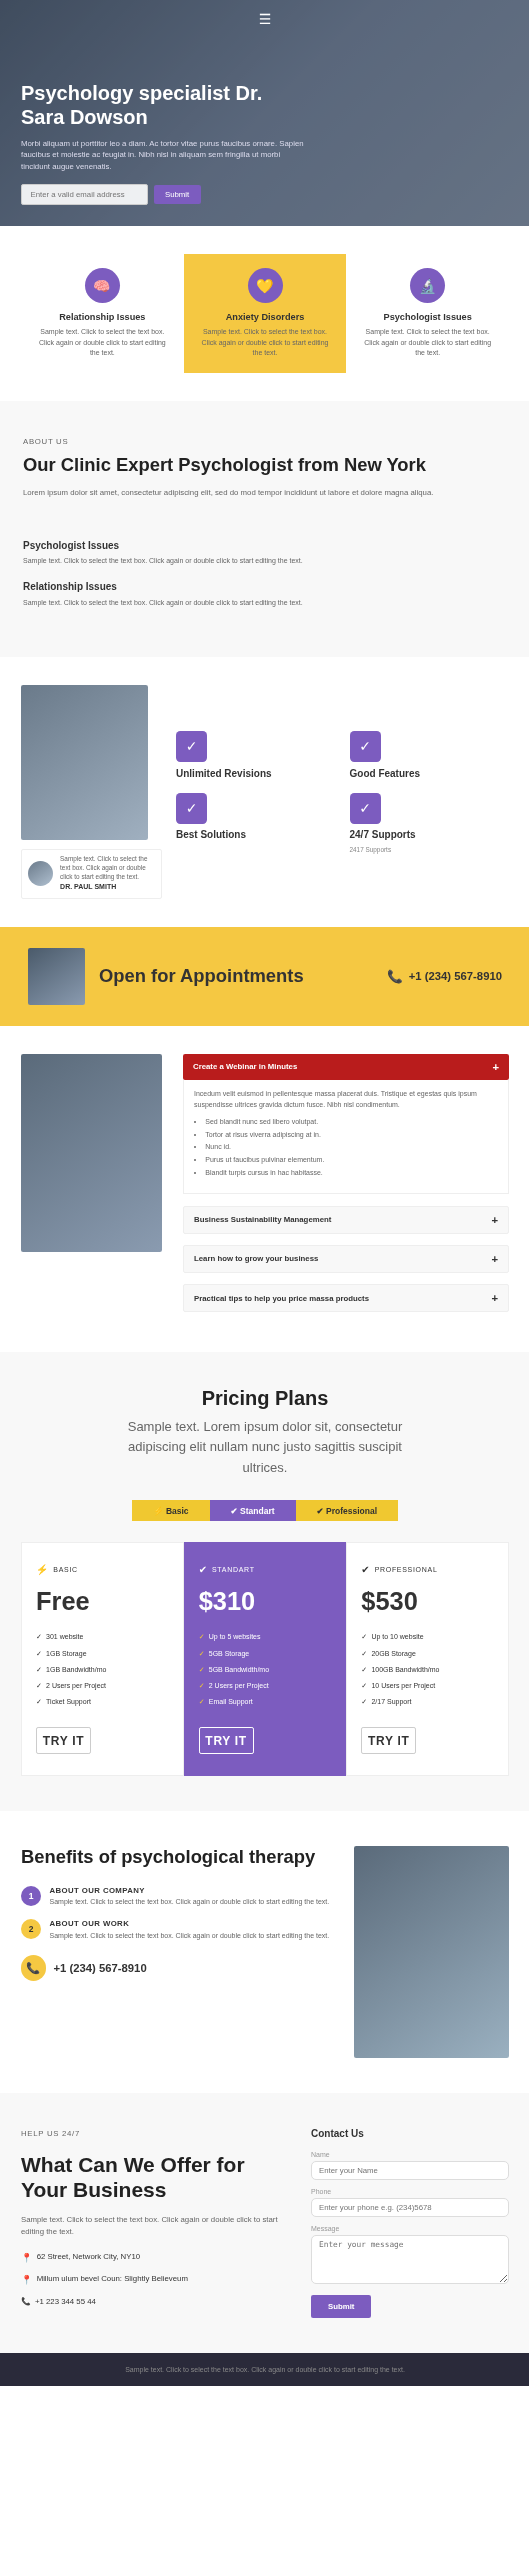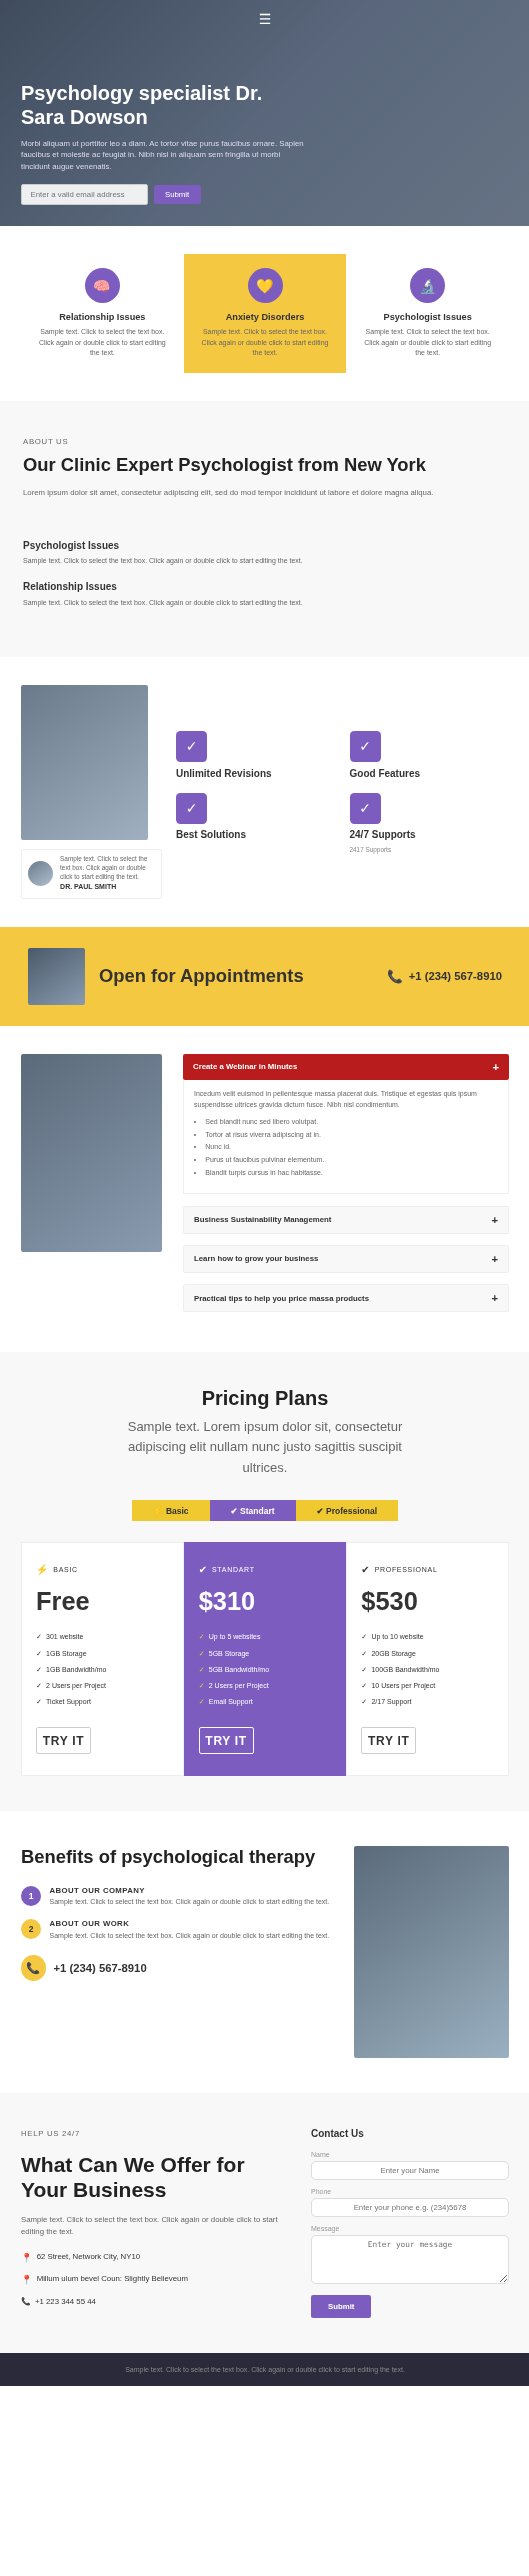--- a/index.html
+++ b/index.html
@@ -607,21 +607,20 @@
     .contact-form input,
     .contact-form textarea {
       width: 100%;
       padding: 4px 7px;
       border: 0.7px solid #ddd;
       border-radius: 5px;
       font-size: 7.8px;
       margin-bottom: 8.5px;
       background: #fff;
       color: #333;
-      text-align: center;
     }
     .contact-form textarea {
       height: 49px;
       resize: vertical;
     }
     .contact-form button {
       padding: 7px 17px;
       background: #7c5cbf;
       color: #fff;
       border: none;

